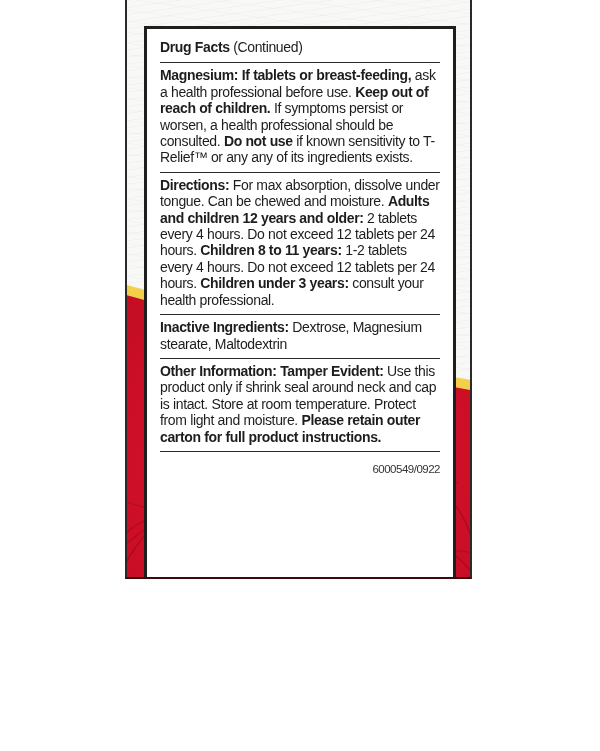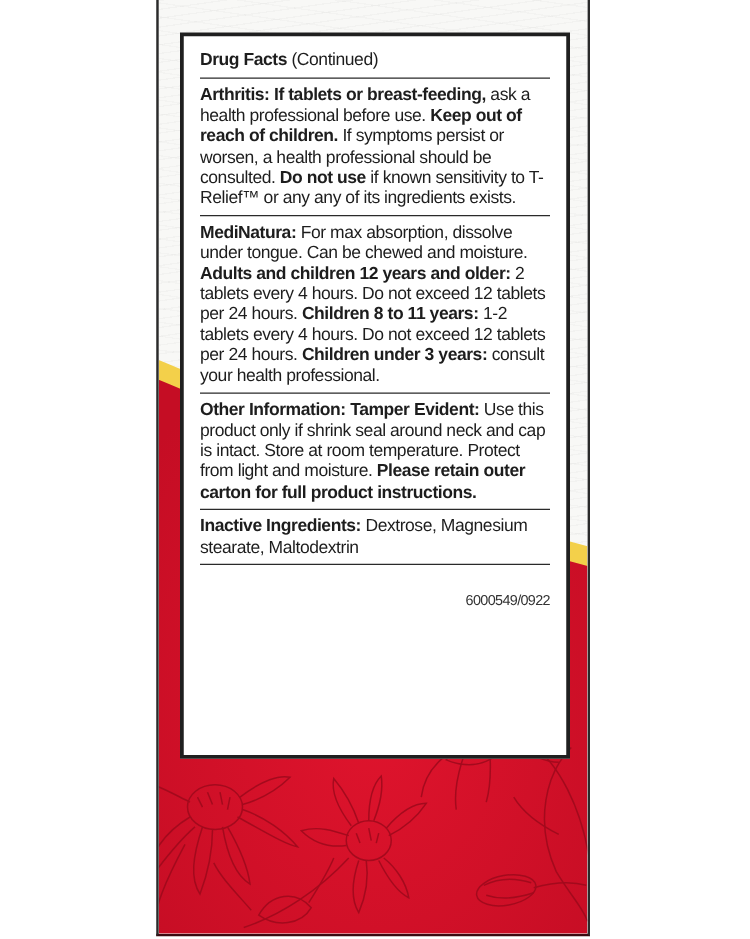--- a/index.html
+++ b/index.html
@@ -12,21 +12,21 @@
       height: 751px;
       position: relative;
       overflow: hidden;
       font-family: "Liberation Sans", sans-serif;
     }
     .panel {
       position: absolute;
       left: 125px;
       top: 0;
       width: 347px;
-      height: 749px;
+      height: 579px;
       border-left: 2px solid #2a2a2a;
       border-right: 2px solid #2a2a2a;
       border-bottom: 2px solid #3a0a10;
       box-sizing: border-box;
       overflow: hidden;
       background: #fbfbfa;
     }
     .paper-texture {
       position: absolute;
       inset: 0;
@@ -64,21 +64,21 @@
       border-bottom: 1.6px solid #2a2a2a;
       padding: 4px 0 6px 0;
     }
     .section:first-child { padding-top: 2px; padding-bottom: 7px; }
     .section.last { border-bottom: none; }
     .b { font-weight: bold; }
     .section p { margin: 0; }
     .code {
       text-align: right;
       font-size: 11.5px;
-      margin-top: 17px;
+      margin-top: 5px;
       letter-spacing: -0.5px;
       color: #333;
     }
   </style>
 </head>
 <body>
 
 <div class="panel">
   <div class="paper-texture"></div>
 
@@ -151,57 +151,57 @@
   <div class="facts-box">
 
     <div class="section">
       <span class="b">Drug Facts</span>
       <span>(Continued)</span>
     </div>
 
 
     <div class="section">
       <p>
-        <span class="b">Arthritis:</span>
+        <span class="b">Magnesium:</span>
         <span class="b">If tablets or breast-feeding,</span>
         <span>ask a health professional before use.</span>
         <span class="b">Keep out of reach of children.</span>
         <span>If symptoms persist or worsen, a health professional should be consulted.</span>
         <span class="b">Do not use</span>
         <span>if known sensitivity to T-Relief™ or any any of its ingredients exists.</span>
       </p>
     </div>
 
     <div class="section">
       <p>
-        <span class="b">MediNatura:</span>
+        <span class="b">Directions:</span>
         <span>For max absorption, dissolve under tongue. Can be chewed and moisture.</span>
         <span class="b">Adults and children 12 years and older:</span>
         <span>2 tablets every 4 hours. Do not exceed 12 tablets per 24 hours.</span>
         <span class="b">Children 8 to 11 years:</span>
         <span>1-2 tablets every 4 hours. Do not exceed 12 tablets per 24 hours.</span>
         <span class="b">Children under 3 years:</span>
         <span>consult your health professional.</span>
       </p>
     </div>
 
     <div class="section">
       <p>
+        <span class="b">Inactive Ingredients:</span>
+        <span>Dextrose, Magnesium stearate, Maltodextrin</span>
+      </p>
+    </div>
+
+    <div class="section">
+      <p>
         <span class="b">Other Information:</span>
         <span class="b">Tamper Evident:</span>
         <span>Use this product only if shrink seal around neck and cap is intact. Store at room temperature. Protect from light and moisture.</span>
         <span class="b">Please retain outer carton for full product instructions.</span>
       </p>
     </div>
 
-    <div class="section">
-      <p>
-        <span class="b">Inactive Ingredients:</span>
-        <span>Dextrose, Magnesium stearate, Maltodextrin</span>
-      </p>
-    </div>
-
     <div class="section last">
       <div class="code">6000549/0922</div>
     </div>
 
   </div>
 </div>
 
 </body></html>

